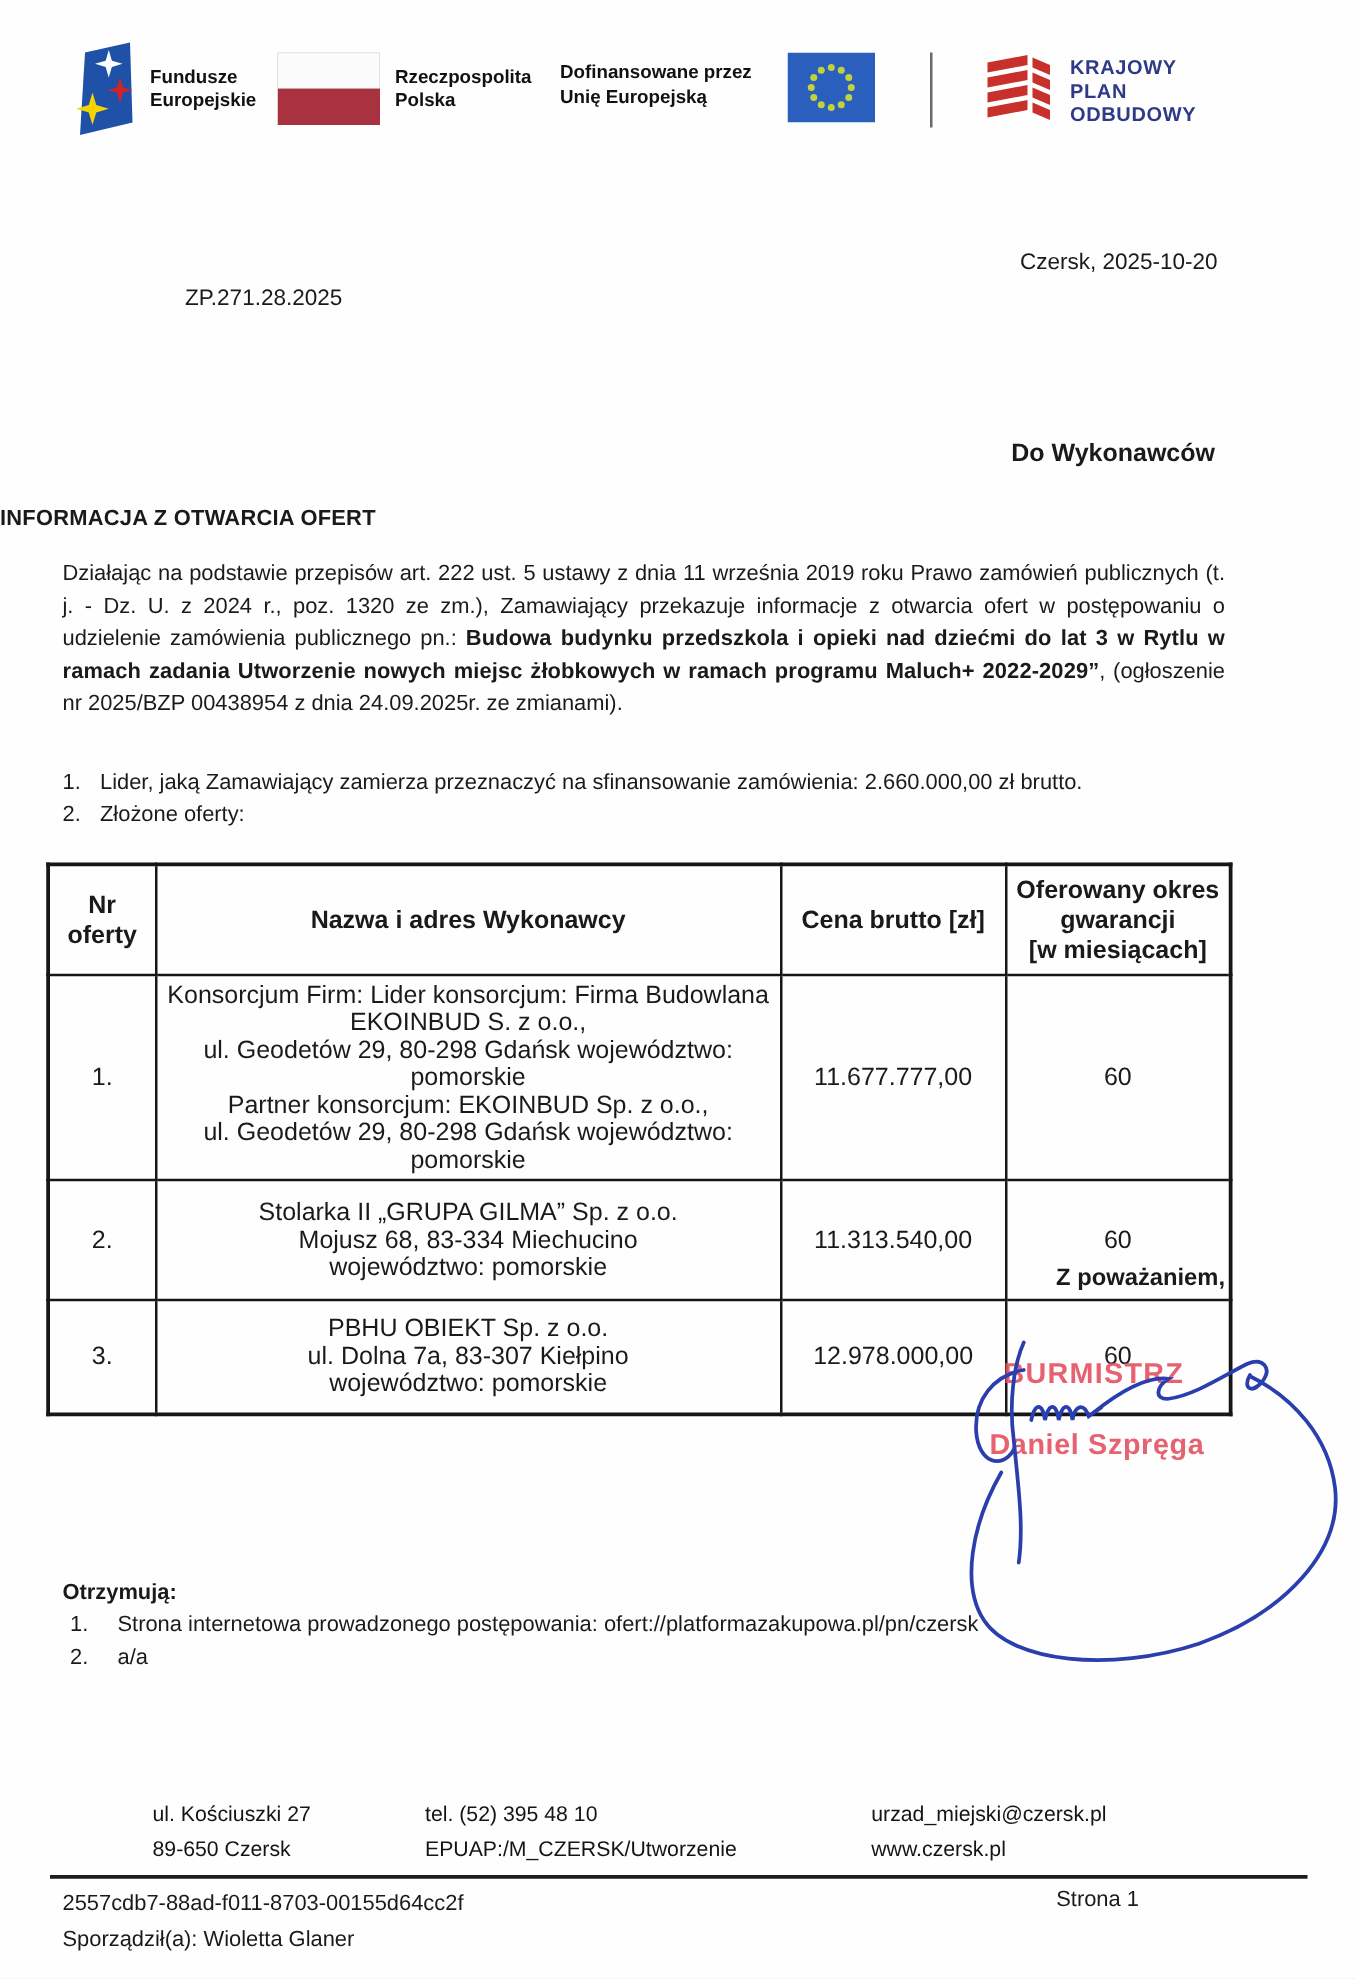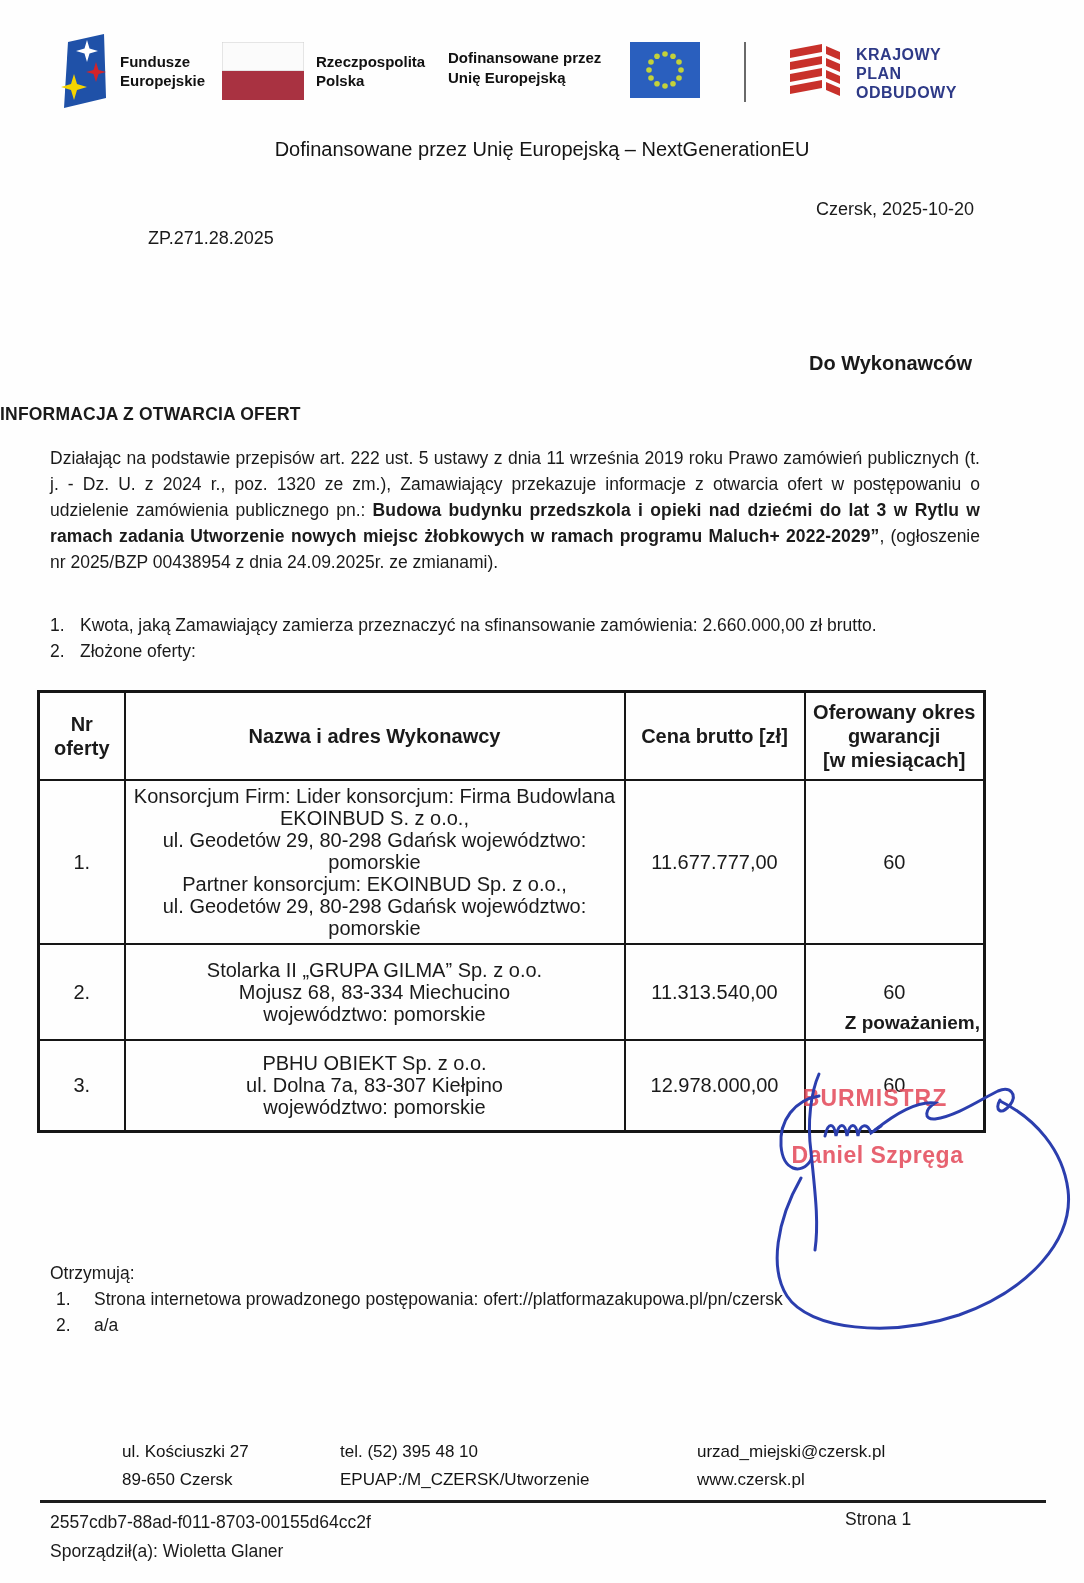--- a/index.html
+++ b/index.html
@@ -42,21 +42,21 @@
   col.c-no{width:86px;}col.c-name{width:500px;}col.c-price{width:180px;}col.c-war{width:180px;}
   tr.r1{height:112px;}tr.r2{height:96px;}tr.r3{height:92px;}tr.rh{height:88px;}
   
   .closing{position:absolute;top:1012px;right:104px;font-size:19px;font-weight:700;}
   .stamp{position:absolute;color:rgba(228,76,92,.88);font-weight:700;text-align:center;}
   .stamp-title{top:1085px;left:800px;width:150px;font-size:23px;letter-spacing:1px;}
   .stamp-name{top:1142px;left:780px;width:195px;font-size:23px;letter-spacing:.5px;}
   .signature-svg{position:absolute;left:735px;top:1060px;pointer-events:none;}
   
   .distribution{position:absolute;top:1260px;left:50px;width:860px;font-size:17.5px;line-height:26px;}
-  .distribution .head{font-weight:400;}
+  .distribution .head{font-weight:700;}
   .dist-item{display:flex;}
   .dist-item .n{width:38px;flex:0 0 38px;padding-left:6px;}
   
   .footer-col{position:absolute;font-size:17px;line-height:28px;color:#141414;}
   .fc1{left:122px;top:1438px;}
   .fc2{left:340px;top:1438px;}
   .fc3{left:697px;top:1438px;}
   .footer-line{position:absolute;left:40px;top:1500px;width:1006px;height:3px;background:#1d1d1d;}
   .doc-id{position:absolute;left:50px;top:1512px;font-size:17.5px;}
   .page-num{position:absolute;left:845px;top:1509px;font-size:17.5px;}
@@ -121,32 +121,31 @@
         <polygon points="40,16 54,22 54,30 40,24"></polygon>
         <polygon points="40,28 54,34 54,42 40,36"></polygon>
         <polygon points="40,40 54,46 54,54 40,48"></polygon>
       </g>
     </svg>
     <div class="kpo-label preline" style="color:#2e3a87;">KRAJOWY
 PLAN
 ODBUDOWY</div>
   </div>
 
-  <div class="subtitle">Dofinansowane przez Unię Europejską – NextGenerationEU</div>
   <div class="place-date">Czersk, 2025-10-20</div>
   <div class="reference">ZP.271.28.2025</div>
   <div class="recipient">Do Wykonawców</div>
   <div class="doc-title">INFORMACJA Z OTWARCIA OFERT</div>
 
   <p class="intro" style="margin:0;"><span>Działając na podstawie przepisów art. 222 ust. 5 ustawy z dnia 11 września 2019 roku Prawo zamówień publicznych (t. j. - Dz. U.  z 2024 r., poz. 1320 ze zm.), Zamawiający przekazuje informacje z otwarcia ofert w postępowaniu o udzielenie zamówienia publicznego pn.: </span><b>Budowa budynku przedszkola i opieki nad dziećmi do lat 3 w Rytlu w ramach zadania Utworzenie nowych miejsc żłobkowych w ramach programu Maluch+ 2022-2029”</b><span>, (ogłoszenie nr 2025/BZP 00438954 z dnia 24.09.2025r. ze zmianami).</span></p>
 
   <div class="num-list">
     <div class="num-item">
       <span class="n">1.</span>
-      <span class="t">Kwota, jaką Zamawiający zamierza przeznaczyć na sfinansowanie zamówienia: 2.660.000,00 zł brutto.</span>
+      <span class="t">Lider, jaką Zamawiający zamierza przeznaczyć na sfinansowanie zamówienia: 2.660.000,00 zł brutto.</span>
     </div>
     <div class="num-item">
       <span class="n">2.</span>
       <span class="t">Złożone oferty:</span>
     </div>
   </div>
 
   <table class="offers">
     <colgroup>
         <col class="c-no">

